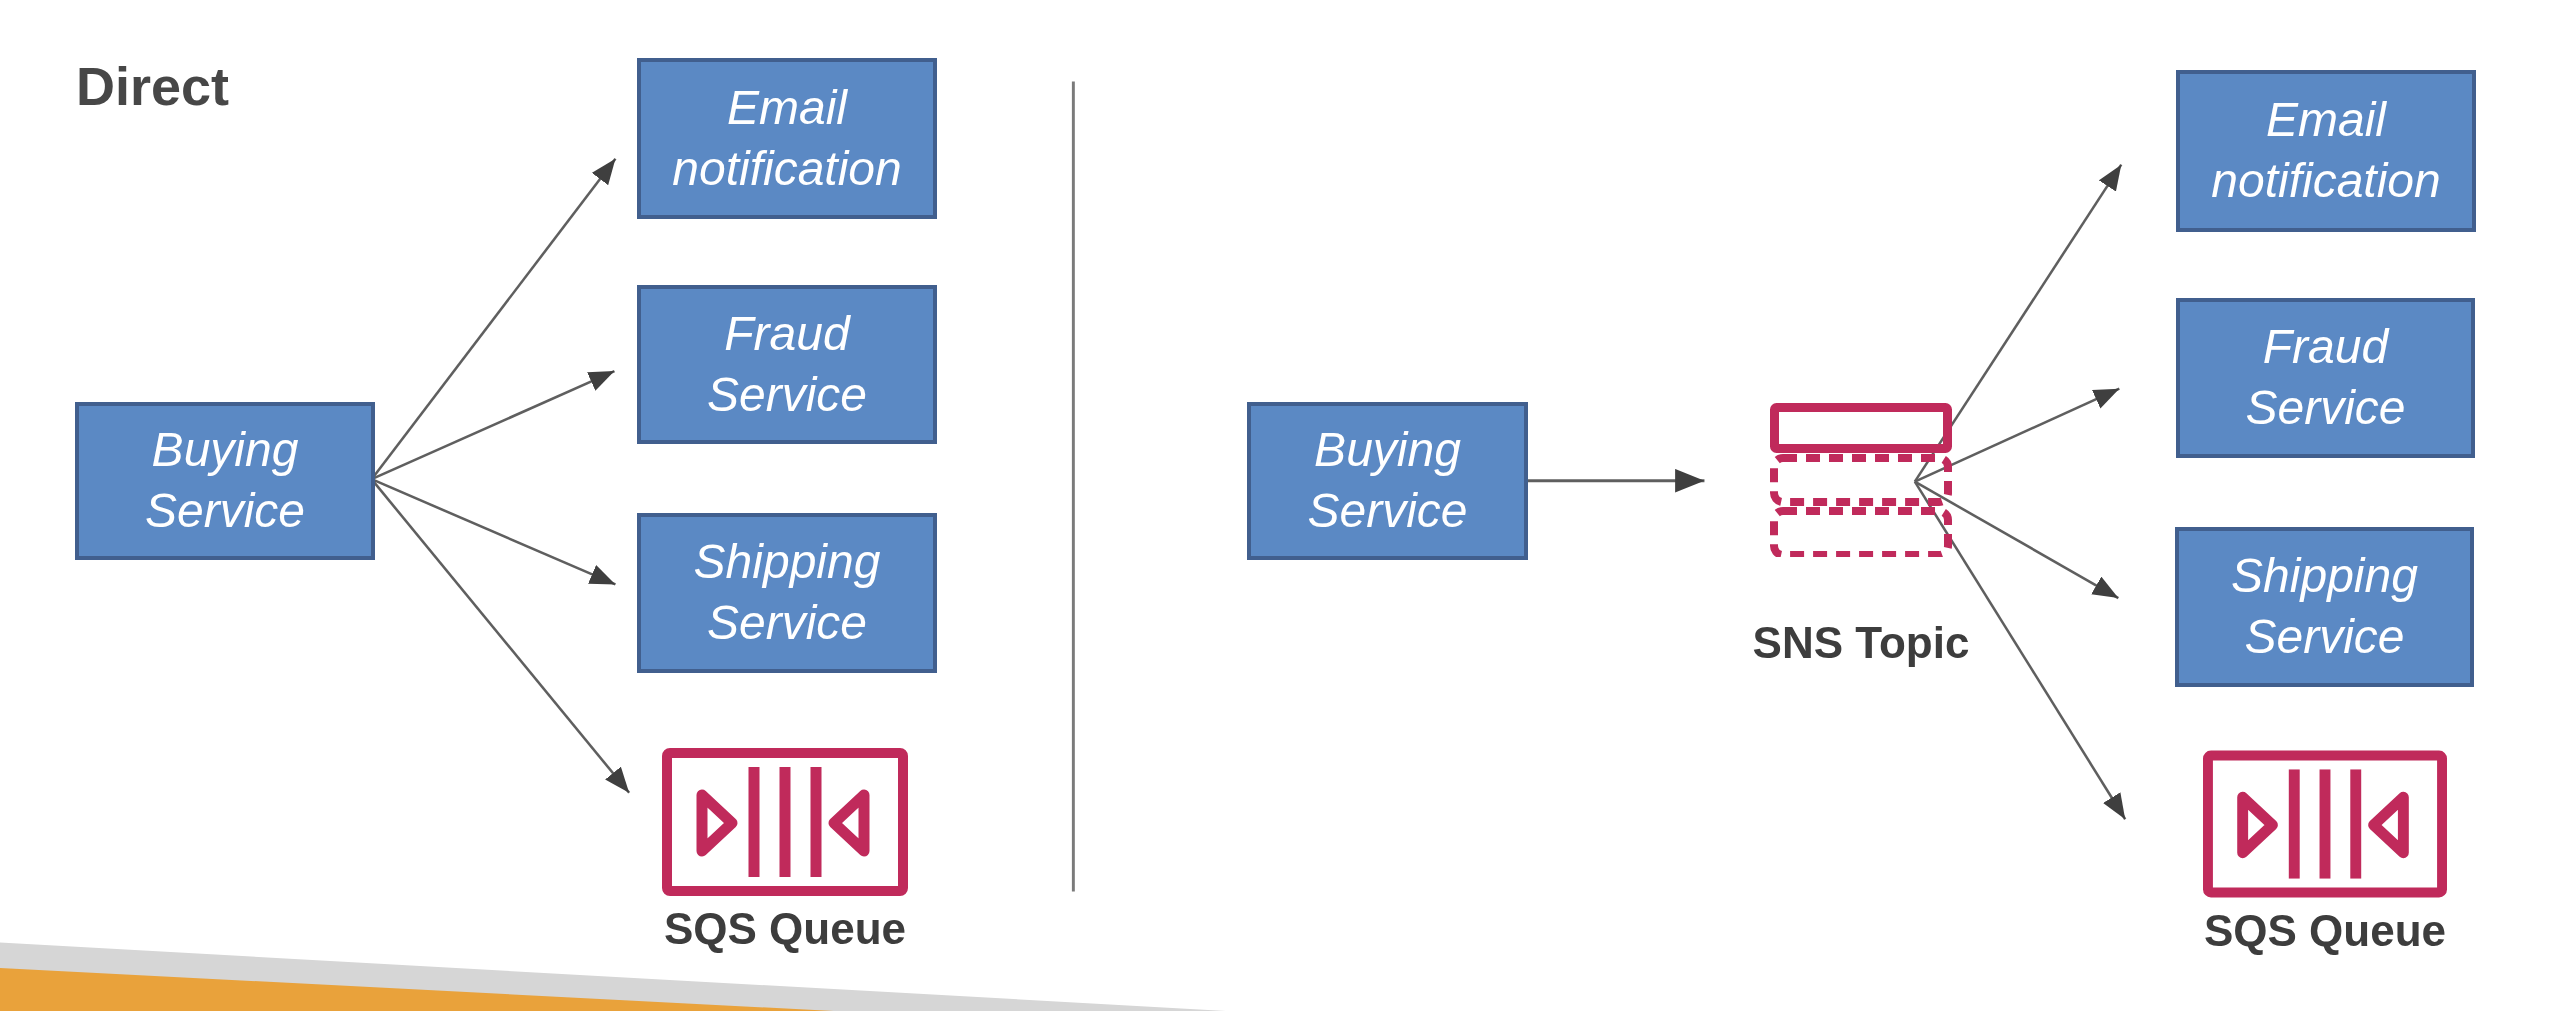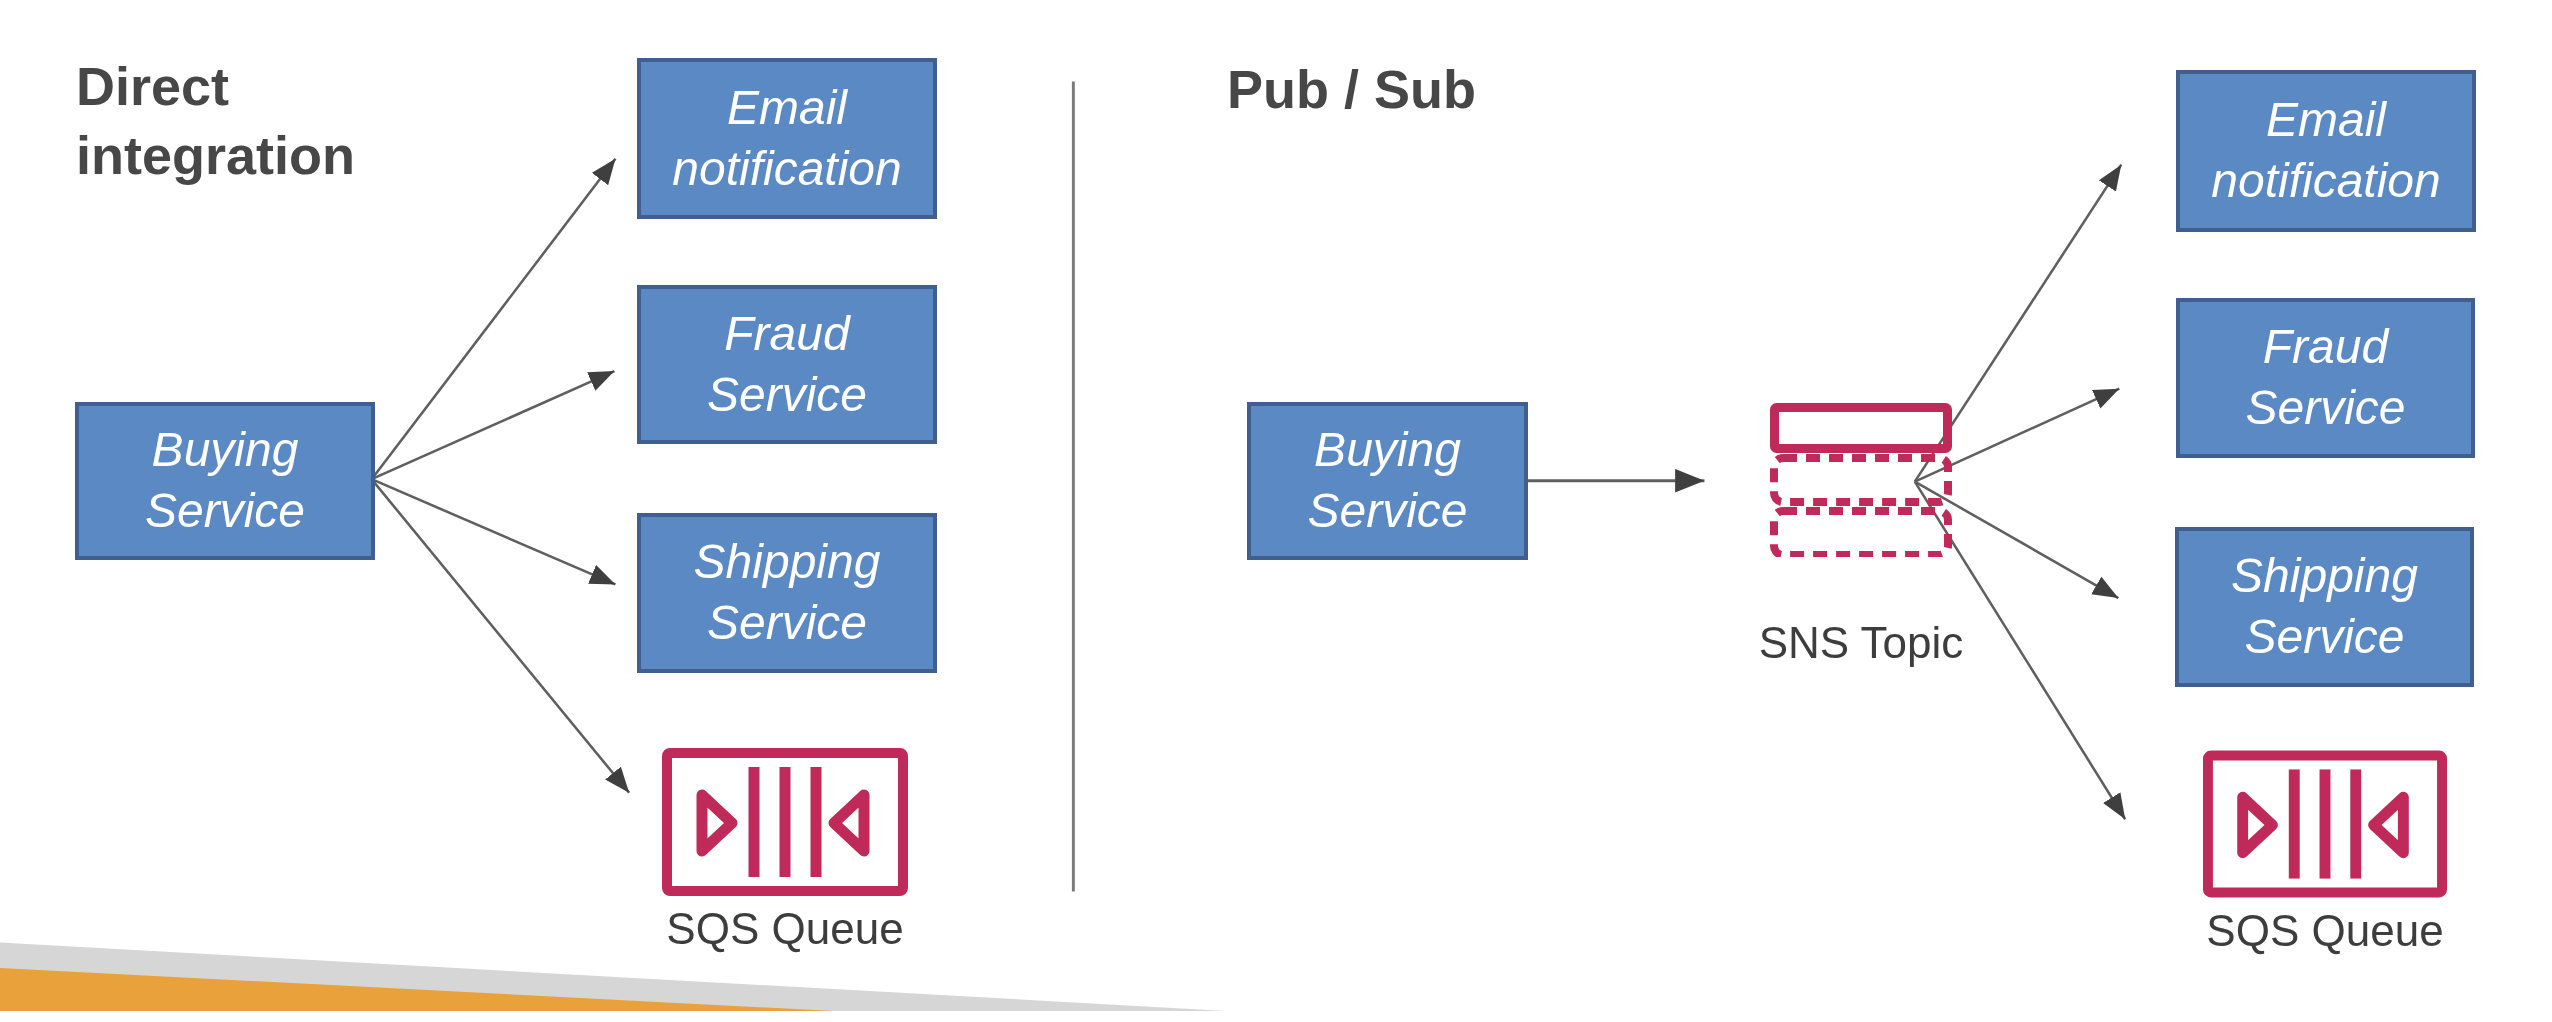--- a/index.html
+++ b/index.html
@@ -14,21 +14,21 @@
   }
   .title span{display:block;}
   .node{
     position:absolute;box-sizing:border-box;
     background:var(--box_fill);border:4px solid var(--box_border);
     color:var(--box_text);font-size:48px;line-height:1.27;text-align:center;
     display:flex;flex-direction:column;align-items:center;justify-content:center;font-style:italic;
   }
   .node span{display:block;}
   .iconlabel{
-    position:absolute;font-weight:normal;font-size:44px;color:var(--label_text);
+    position:absolute;font-weight:bold;font-size:44px;color:var(--label_text);
     text-align:center;white-space:nowrap;
   }
   .iconwrap{position:absolute;}
   .arrow-line{stroke:var(--arrow_line);stroke-width:2.6;fill:none;}
   .arrow-line.thick{stroke-width:3;}
   .ah-path{fill:var(--arrow_head);}
   .divider-line{stroke:var(--divider);stroke-width:3;}
   .ribbon-gray{fill:var(--ribbon_gray);}
   .ribbon-orange{fill:var(--ribbon_orange);}
   .crimson{stroke:var(--icon_accent);fill:none;}
@@ -57,21 +57,20 @@
     <line class="arrow-line" x1="1957" y1="481" x2="2172" y2="826" marker-end="url(#ah)"></line>
 
     <line class="divider-line" x1="1097" y1="72" x2="1097" y2="900"></line>
 
     <polygon class="ribbon-gray" points="0,952 1253,1022 0,1022"></polygon>
     <polygon class="ribbon-orange" points="0,978 852,1022 0,1022"></polygon>
   </svg>
 
   <div class="title" style="left:76px;top:52px;">
     <span>Direct</span>
-    <span>integration</span>
   </div>
 
   <div class="node" style="left:75px;top:402px;width:300px;height:158px;">
     <span>Buying</span>
     <span>Service</span>
   </div>
 
   <div class="node" style="left:637px;top:58px;width:300px;height:161px;">
     <span>Email</span>
     <span>notification</span>
@@ -92,23 +91,20 @@
       <rect class="crimson" x="5" y="5" width="236" height="138" rx="3" stroke-width="10"></rect>
       <rect x="86.5" y="19" width="11" height="110" fill="var(--icon_accent)"></rect>
       <rect x="117.5" y="19" width="11" height="110" fill="var(--icon_accent)"></rect>
       <rect x="148.5" y="19" width="11" height="110" fill="var(--icon_accent)"></rect>
       <path class="crimson" d="M40,47 L40,103 L70,75 Z" stroke-width="11" stroke-linejoin="round"></path>
       <path class="crimson" d="M202,47 L202,103 L172,75 Z" stroke-width="11" stroke-linejoin="round"></path>
     </svg>
   </div>
   <div class="iconlabel" style="left:627px;top:904px;width:316px;">SQS Queue</div>
 
-  <div class="title" style="left:1227px;top:55px;">
-    <span>Pub / Sub</span>
-  </div>
 
   <div class="node" style="left:1247px;top:402px;width:281px;height:158px;">
     <span>Buying</span>
     <span>Service</span>
   </div>
 
   <div class="iconwrap" style="left:1770px;top:403px;width:182px;height:154px;">
     <svg viewBox="0 0 182 154" width="182" height="154">
       <rect class="crimson" x="4.5" y="4.5" width="173" height="41" rx="2" stroke-width="9"></rect>
       <rect class="crimson" x="4" y="55" width="174" height="44" rx="9" stroke-width="8" stroke-dasharray="14 9"></rect>

